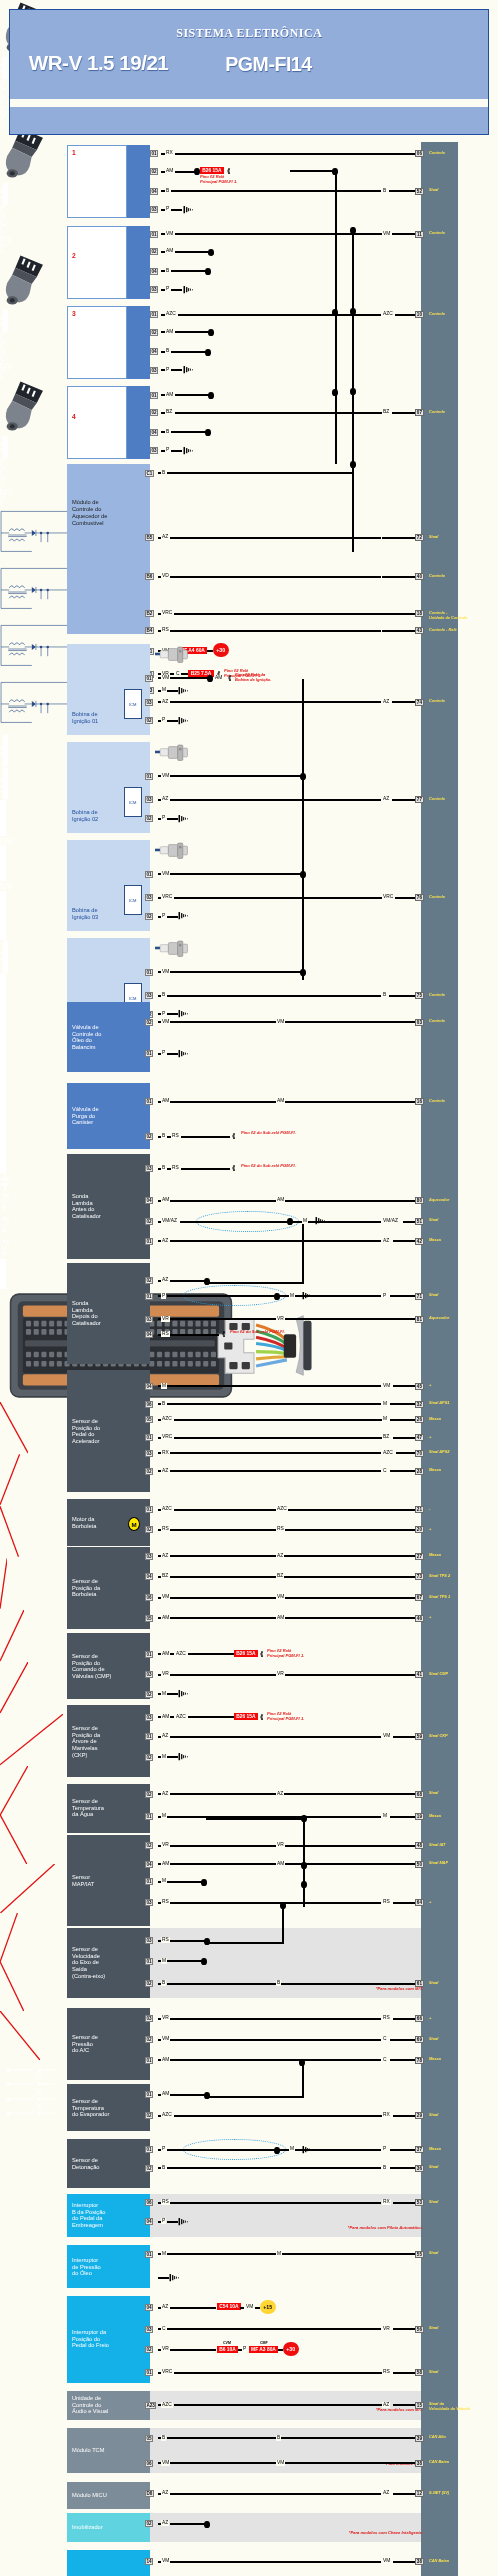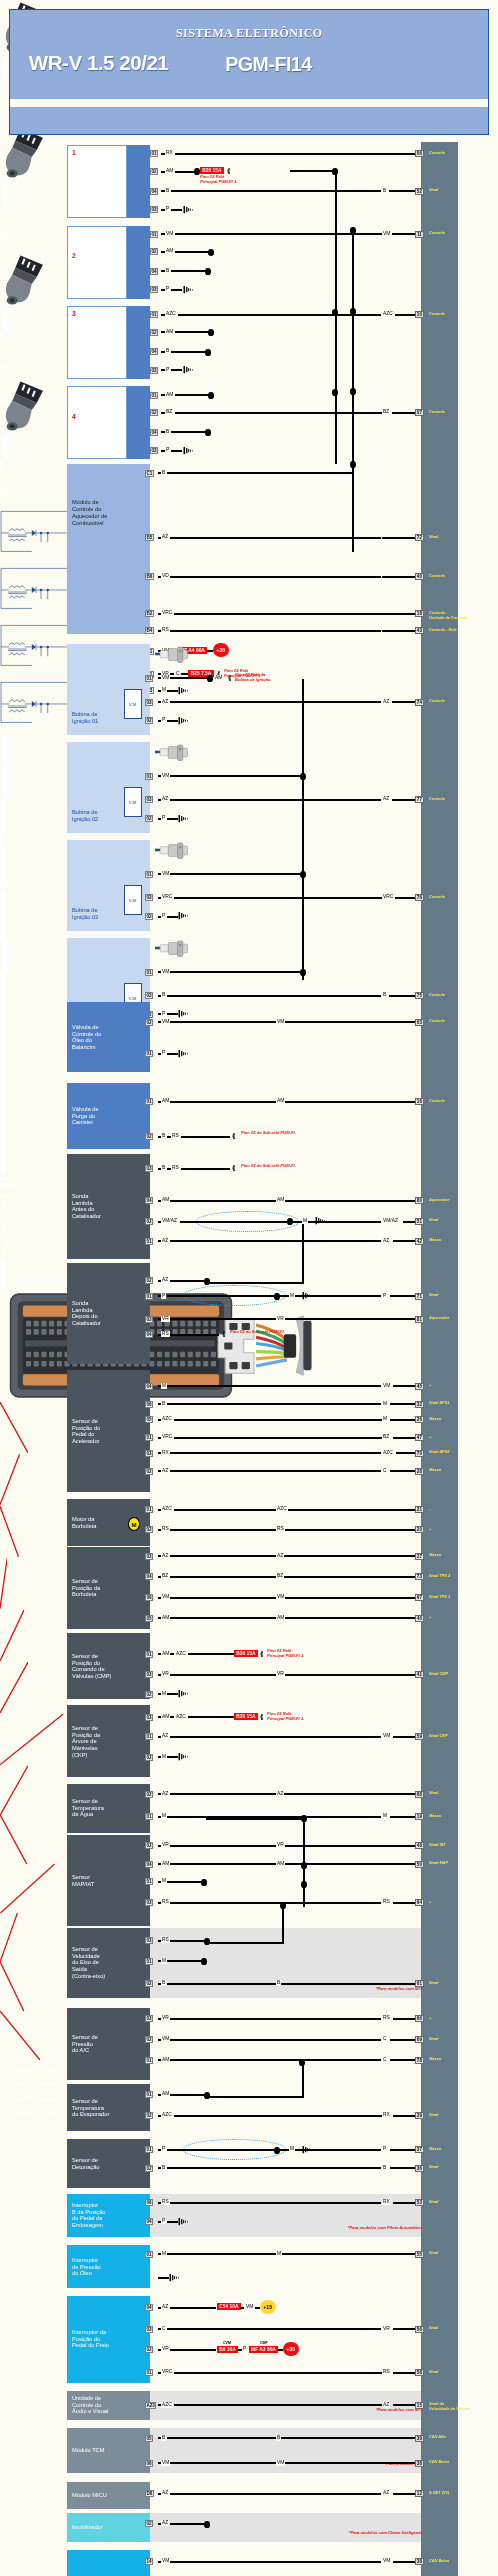--- a/index.html
+++ b/index.html
@@ -103,22 +103,22 @@
 
   
   .plug { position:absolute; }
 </style>
 </head>
 <body>
 
 <div class="page">
 
   <div class="hdr">
-    <div class="hdr-sub">SISTEMA ELETRÔNICO</div>
-    <div class="hdr-model">WR-V 1.5  20/21</div>
+    <div class="hdr-sub">SISTEMA ELETRÔNICA</div>
+    <div class="hdr-model">WR-V 1.5  19/21</div>
     <div class="hdr-sys">PGM-FI14</div>
     <div class="hdr-band"></div>
   </div>
 
   <div class="ecu-col"></div>
 
   <div id="schematic">
       <div class="inj-card" style="left: 67px; top: 145px; width: 60px; height: 73px;"></div>
       <div class="inj-num" style="left: 72px; top: 149px;">1</div>
       <div class="" style="left: 77px; top: 155px; width: 47px; height: 56px;"><svg width="47" height="56" viewBox="0 0 92 108">

